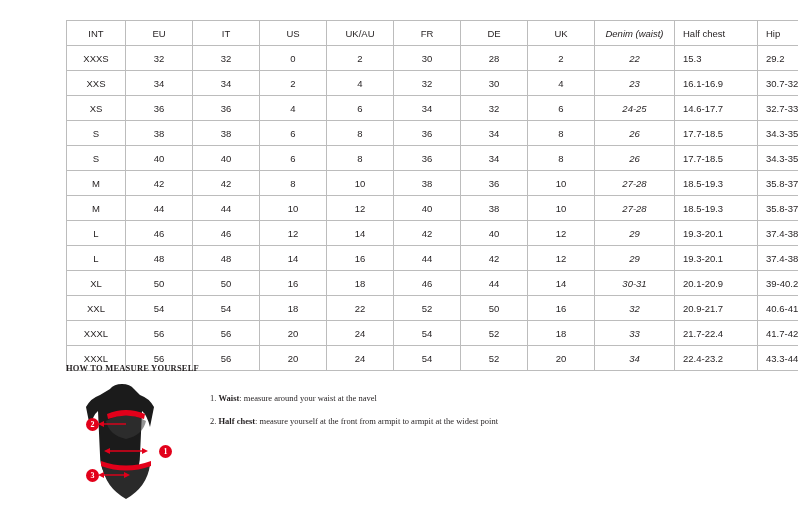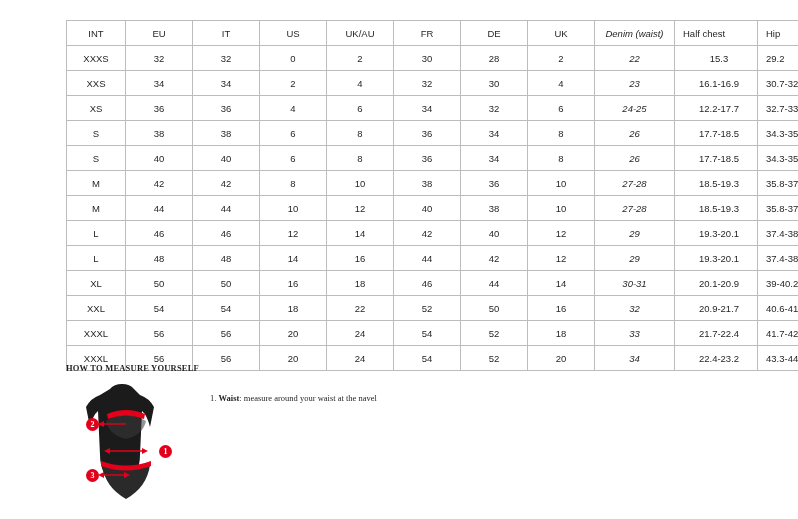--- a/index.html
+++ b/index.html
@@ -46,21 +46,21 @@
   table.size-table th {
     font-size: 9.5px;
   }
   table.size-table td.colA,
   table.size-table th.colA { width: 54px; border-radius: 8px; }
   table.size-table td.colB,
   table.size-table th.colB { width: 62px; }
   table.size-table td.colDenim,
   table.size-table th.colDenim { width: 75px; font-style: italic; }
   table.size-table td.colHalf,
-  table.size-table th.colHalf { width: 72px; text-align: center; padding-left: 8px; }
+  table.size-table th.colHalf { width: 72px; text-align: left; padding-left: 8px; }
   table.size-table td.colHip,
   table.size-table th.colHip { width: 70px; text-align: left; padding-left: 8px; }
   table.size-table th.colHalf,
   table.size-table th.colHip { text-align: left; padding-left: 8px; }
 
   
   .measure-section {
     position: absolute;
     left: 66px;
     top: 363px;
@@ -161,21 +161,21 @@
         <tr>
           <td class="colA">XS</td>
           <td class="colB">36</td>
           <td class="colB">36</td>
           <td class="colB">4</td>
           <td class="colB">6</td>
           <td class="colB">34</td>
           <td class="colB">32</td>
           <td class="colB">6</td>
           <td class="colDenim">24-25</td>
-          <td class="colHalf">12.2-17.7</td>
+          <td class="colHalf">14.6-17.7</td>
           <td class="colHip">32.7-33.9</td>
         </tr>
         <tr>
           <td class="colA">S</td>
           <td class="colB">38</td>
           <td class="colB">38</td>
           <td class="colB">6</td>
           <td class="colB">8</td>
           <td class="colB">36</td>
           <td class="colB">34</td>
@@ -342,18 +342,22 @@
         <span class="badge" style="left: 93px; top: 64px;">1</span>
         <span class="badge" style="left: 20px; top: 37px;">2</span>
         <span class="badge" style="left: 20px; top: 88px;">3</span>
       </div>
 
       <div class="notes">
         <div class="note-line">
           <span>1.</span>
           <b>Waist</b><span>: measure around your waist at the navel</span>
         </div>
+        <div class="note-line">
+          <span>2.</span>
+          <b>Half chest</b><span>: measure yourself at the front from armpit to armpit at the widest point</span>
+        </div>
       </div>
 
     </div>
   </div>
 
 </div>
 
 </body></html>

